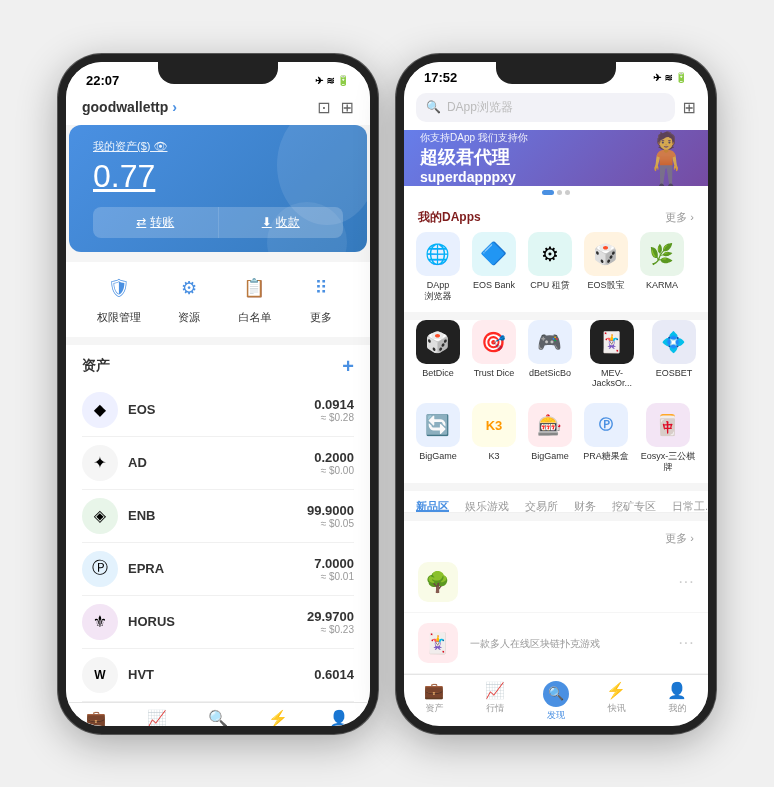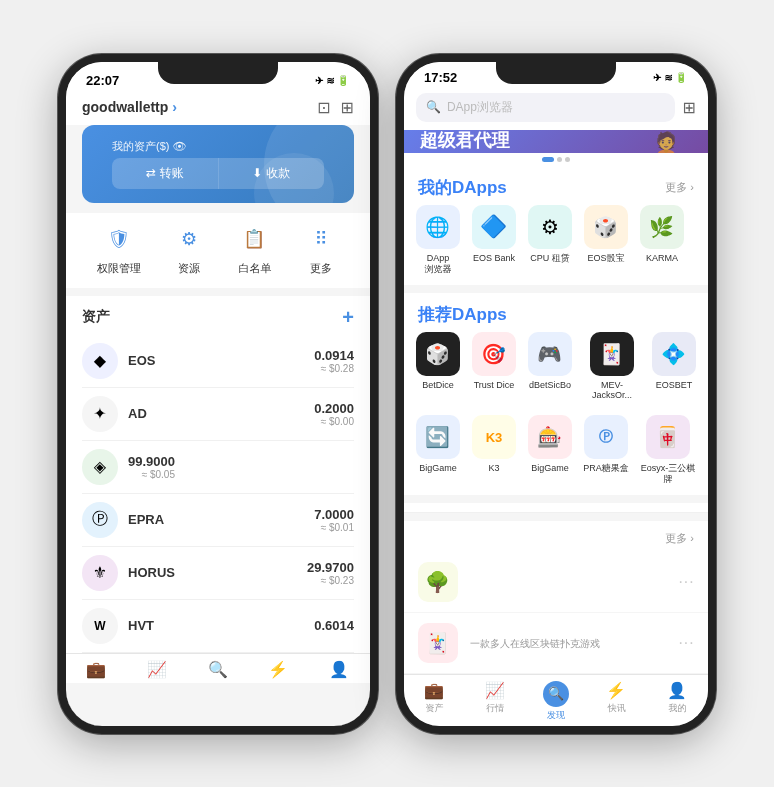--- a/index.html
+++ b/index.html
@@ -68,27 +68,28 @@
       background: #fff;
       padding: 4px 16px 8px;
       display: flex;
       justify-content: space-between;
       align-items: center;
     }
     .p1-wallet-name { font-size: 14px; font-weight: 600; color: #333; }
     .p1-header-icons { display: flex; gap: 10px; color: #666; font-size: 16px; }
     
     .p1-balance-card {
-      margin: 0 16px 10px;
+      margin: 0 3px 10px;
       background: linear-gradient(135deg, #4a90e2 0%, #357abd 100%);
       border-radius: 12px;
-      padding: 14px 30px;
+      padding: 14px 24px;
       color: white;
       position: relative;
       overflow: hidden;
+      text-decoration: underline;
     }
     .p1-balance-card::before {
       content: '';
       position: absolute;
       right: -10px;
       top: -20px;
       width: 100px;
       height: 120px;
       background: rgba(255,255,255,0.1);
       border-radius: 50%;
@@ -264,21 +265,21 @@
     .p2-section {
       background: #fff;
       margin-bottom: 8px;
     }
     .p2-section-header {
       display: flex;
       justify-content: space-between;
       align-items: center;
       padding: 10px 14px 6px;
     }
-    .p2-section-title { font-size: 17px; font-weight: 700; color: #3b82f6; }
+    .p2-section-title { font-size: 12px; font-weight: 700; color: #7f1d1d; }
     .p2-more { font-size: 11px; color: #999; }
     
     .p2-app-grid {
       display: flex;
       padding: 0 8px 10px;
       gap: 4px;
       overflow-x: auto;
     }
     .p2-app-item {
       display: flex;
@@ -380,20 +381,21 @@
           <span style="color:#4a90e2">›</span>
         </span>
         <div class="p1-header-icons">
           <span>⊡</span>
           <span>⊞</span>
         </div>
       </div>
 
       <div class="p1-balance-card">
         <div class="p1-balance-label">我的资产($) 👁</div>
+        <div class="p1-balance-amount">0.77</div>
         <div class="p1-card-actions">
           <button class="p1-card-btn">
             <span>⇄</span>
             <span>转账</span>
           </button>
           <div class="p1-card-divider"></div>
           <button class="p1-card-btn">
             <span>⬇</span>
             <span>收款</span>
           </button>
@@ -439,20 +441,23 @@
           <div class="p1-asset-info">
             <div class="p1-asset-name">AD</div>
           </div>
           <div class="p1-asset-amount">
             <div class="p1-asset-val">0.2000</div>
             <div class="p1-asset-usd">≈ $0.00</div>
           </div>
         </div>
         <div class="p1-asset-row">
           <div class="p1-asset-icon" style="background:#e8f5e9;">◈</div>
+          <div class="p1-asset-info">
+            <div class="p1-asset-name">ENB</div>
+          </div>
           <div class="p1-asset-amount">
             <div class="p1-asset-val">99.9000</div>
             <div class="p1-asset-usd">≈ $0.05</div>
           </div>
         </div>
         <div class="p1-asset-row">
           <div class="p1-asset-icon" style="background:#e3f2fd;">Ⓟ</div>
           <div class="p1-asset-info">
             <div class="p1-asset-name">EPRA</div>
           </div>
@@ -561,23 +566,20 @@
             <span class="p2-app-label">EOS骰宝</span>
           </div>
           <div class="p2-app-item">
             <div class="p2-app-icon bg-green">🌿</div>
             <span class="p2-app-label">KARMA</span>
           </div>
         </div>
       </div>
 
       <div class="p2-section">
-        <div class="p2-section-header">
-          <span class="p2-section-title">推荐DApps</span>
-        </div>
         <div class="p2-app-grid">
           <div class="p2-app-item">
             <div class="p2-app-icon bg-dark" style="color:white;">🎲</div>
             <span class="p2-app-label">BetDice</span>
           </div>
           <div class="p2-app-item">
             <div class="p2-app-icon bg-red">🎯</div>
             <span class="p2-app-label">Trust Dice</span>
           </div>
           <div class="p2-app-item">

